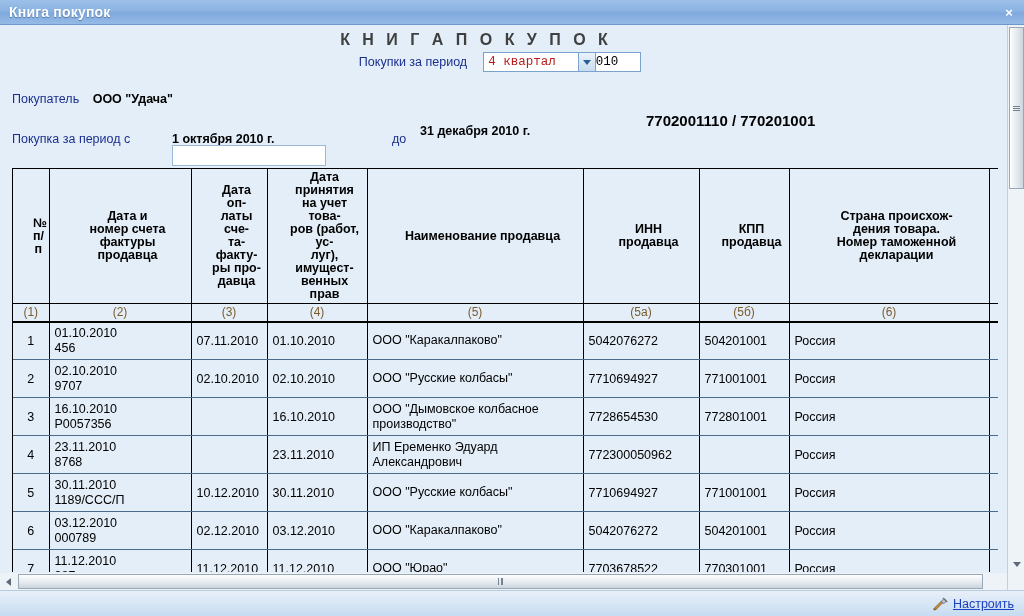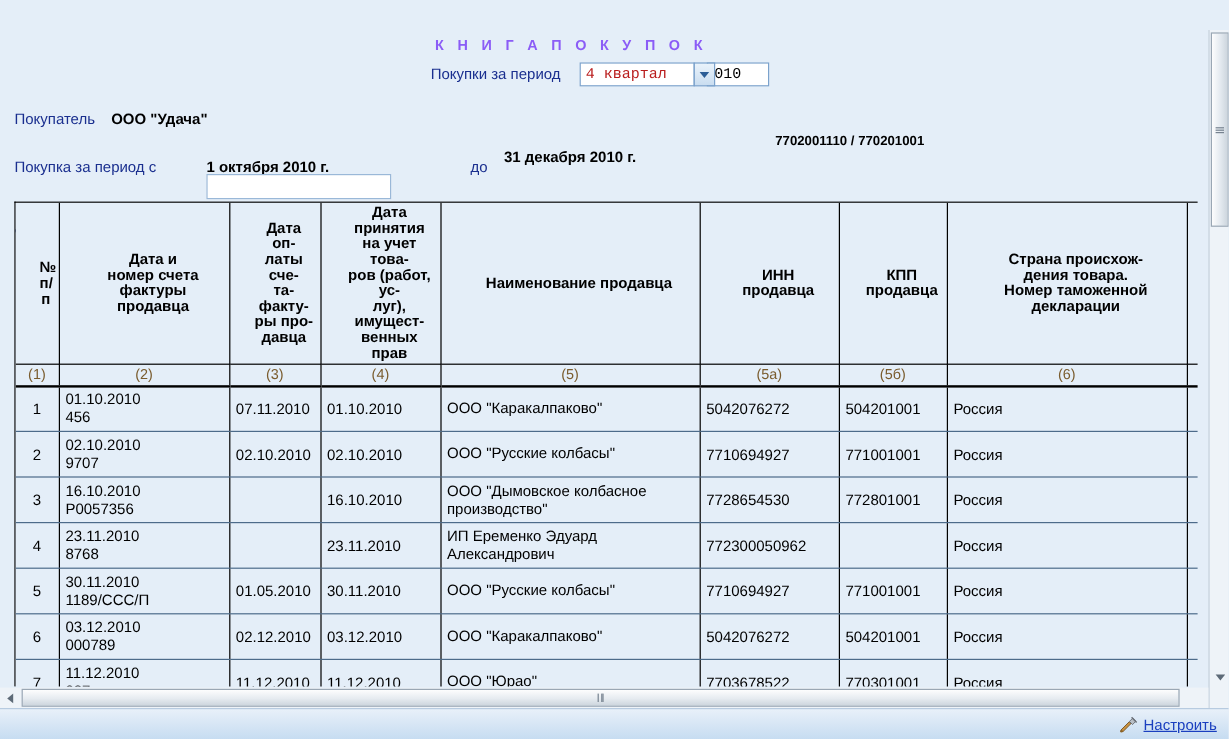--- a/index.html
+++ b/index.html
@@ -38,21 +38,21 @@
     width: 22px; height: 20px;
     display: flex; align-items: center; justify-content: center;
     color: #ffffff; font-size: 13px; font-weight: bold;
     cursor: pointer;
   }
 
   
   .doc-title {
     position: absolute; left: 0; top: 31px; width: 952px;
     text-align: center;
-    font-size: 12px; font-weight: bold; color: #8b5cf6;
+    font-size: 16px; font-weight: bold; color: #404040;
     letter-spacing: 4px;
   }
   .period-row {
     position: absolute; top: 52px; left: 0; width: 1008px;
     display: flex; justify-content: center; align-items: center;
   }
   .period-label {
     font-size: 12.5px; color: #1a2f8f; margin-right: 16px;
   }
   .combo-wrap { position: relative; display: flex; align-items: center; }
@@ -91,21 +91,21 @@
 
   
   .info { position: absolute; left: 12px; font-size: 12.5px; color: #1a2f8f; }
   .info.r1 { top: 92px; }
   .info.r2 { top: 112px; }
   .info.r3 { top: 132px; }
   .info.r4 { top: 166px; margin-top: 20px; }
   .val-name { color: #000; font-weight: bold; margin-left: 10px; font-size: 12.5px; }
   .inn-kpp {
     position: absolute; left: 646px; top: 112px;
-    font-size: 11px; font-weight: bold; color: #000;
+    font-size: 15px; font-weight: bold; color: #000;
   }
   .date-from { position: absolute; left: 172px; top: 132px; font-weight: bold; color: #000; font-size: 12.5px; }
   .date-to-lbl { position: absolute; left: 392px; top: 132px; color: #1a2f8f; font-size: 12.5px; }
   .date-to { position: absolute; left: 420px; top: 124px; font-weight: bold; color: #000; font-size: 12.5px; }
   .filter-input {
     position: absolute; left: 172px; top: 145px;
     width: 154px; height: 21px;
     border: 1px solid #9ab8d8; background: #ffffff;
     font-size: 12px; padding: 0 3px;
   }
@@ -247,20 +247,24 @@
   .settings-link .lbl {
     font-size: 12.5px; color: #1a3fbf;
     text-decoration: underline; margin-left: 5px;
   }
 </style>
 </head>
 <body>
 
 <div id="app">
 
+  <div class="titlebar">
+    <div class="titlebar-text">Книга покупок</div>
+    <div class="titlebar-close">×</div>
+  </div>
 
   <div class="doc-title">К Н И Г А   П О К У П О К</div>
 
   <div class="period-row">
     <span class="period-label">Покупки за период</span>
     <span class="combo-wrap">
       <span class="combo-field">4 квартал</span>
       <span class="combo-arrow">
           <span></span>
         </span>
@@ -358,21 +362,21 @@
             <td>23.11.2010</td>
             <td class="c-multi">ИП Еременко Эдуард Александрович</td>
             <td>772300050962</td>
             <td></td>
             <td>Россия</td>
             <td></td>
           </tr>
           <tr>
             <td class="c-num">5</td>
             <td class="c-multi">30.11.2010<br>1189/ССС/П</td>
-            <td>01.05.2010</td>
+            <td>10.12.2010</td>
             <td>30.11.2010</td>
             <td class="c-multi">ООО "Русские колбасы"</td>
             <td>7710694927</td>
             <td>771001001</td>
             <td>Россия</td>
             <td></td>
           </tr>
           <tr>
             <td class="c-num">6</td>
             <td class="c-multi">03.12.2010<br>000789</td>

